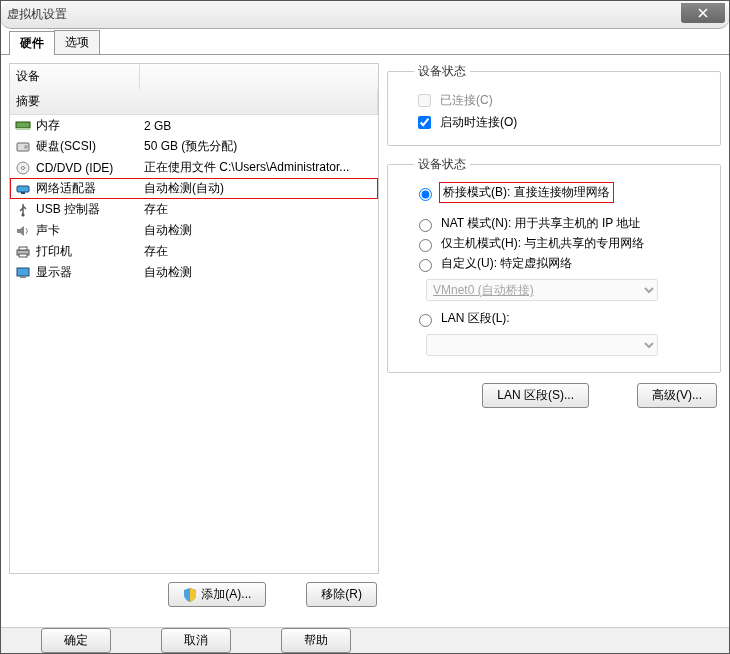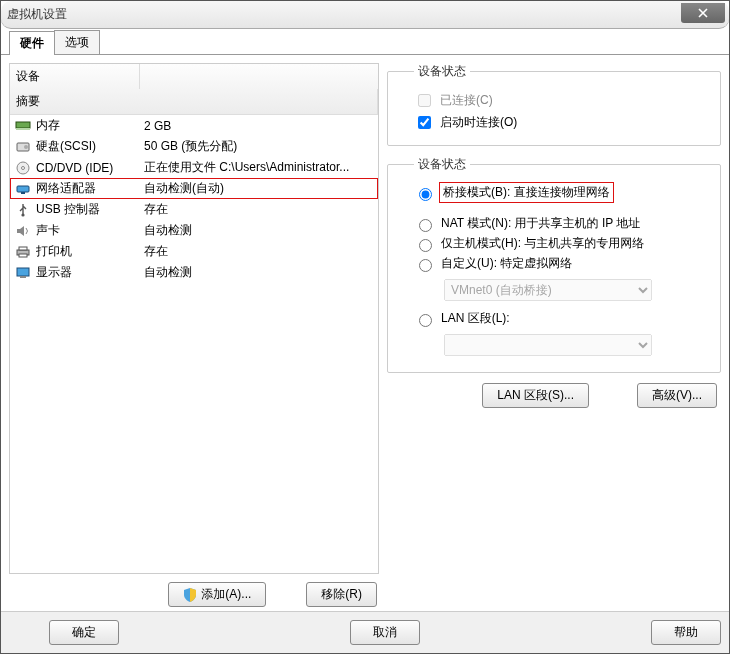--- a/index.html
+++ b/index.html
@@ -27,23 +27,23 @@
   svg { display: block; }
   .left-buttons { display: flex; justify-content: flex-end; gap: 0; padding: 8px 2px 0 2px; }
   .btn { padding: 3px 14px; border: 1px solid #888; background: linear-gradient(to bottom,#fdfdfd,#e5e5e5); border-radius: 3px; cursor: pointer; display:inline-flex; align-items:center; gap:4px;margin-left:40px;}
   .right-panel { flex: 1; }
   fieldset { border: 1px solid #ccc; border-radius: 2px; margin: 0 0 10px 0; padding: 8px 10px 10px 26px; }
   legend { padding: 0 4px; color: #333; }
   .check-row, .radio-row { display: flex; align-items: center; gap: 6px; margin: 3px 0; }
   .check-row.disabled label { color: #888; }
   .radio-sub { margin-left: 22px; }
   .highlight-red { outline: 1px solid #d11; outline-offset: 1px; padding: 0 2px; display:inline-block; }
-  select.combo { width: 208px; margin: 4px 0 6px 30px; padding: 2px; }
+  select.combo { width: 232px; margin: 4px 0 6px 12px; padding: 2px; text-decoration: underline; }
   .right-buttons-row { display:flex; justify-content:flex-end; gap:8px; margin-top: 4px; padding-right: 4px;}
-  .footer { position:absolute; bottom:0; left:0; right:0; background:#f0f0f0; border-top:1px solid #ccc; padding:8px; display:flex; justify-content:space-between; gap:10px; }
+  .footer { position:absolute; bottom:0; left:0; right:0; background:#f0f0f0; border-top:1px solid #ccc; padding:0; display:flex; justify-content:flex-start; gap:10px; }
   .footer .btn { min-width: 70px; justify-content:center; }
   .shield-badge { width:14px; height:14px; }
 </style>
 </head>
 <body>
 
 <div class="window">
 
   <div class="titlebar">
     <span class="title">虚拟机设置</span>

